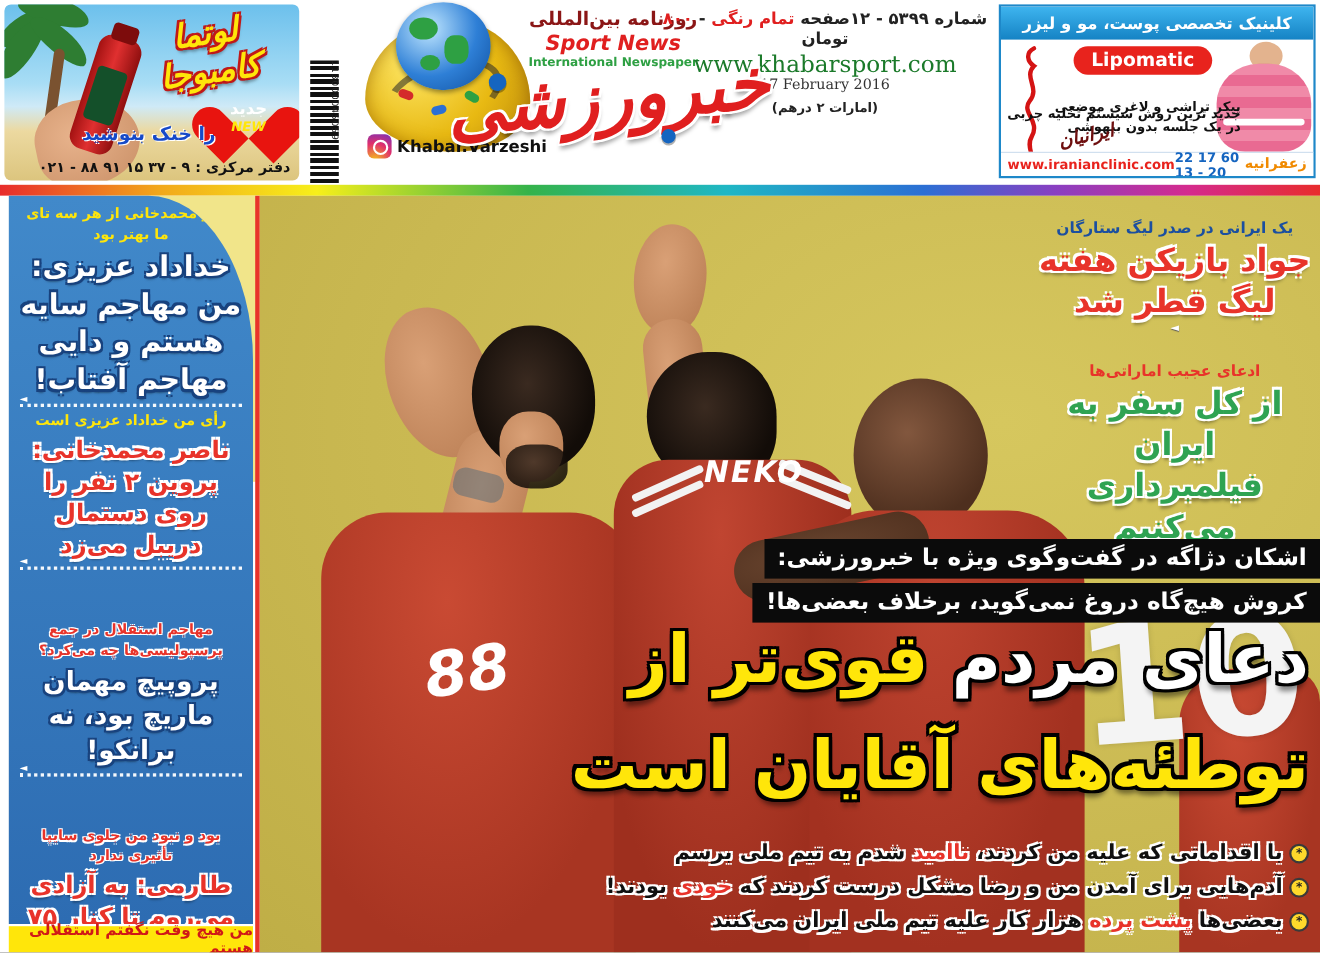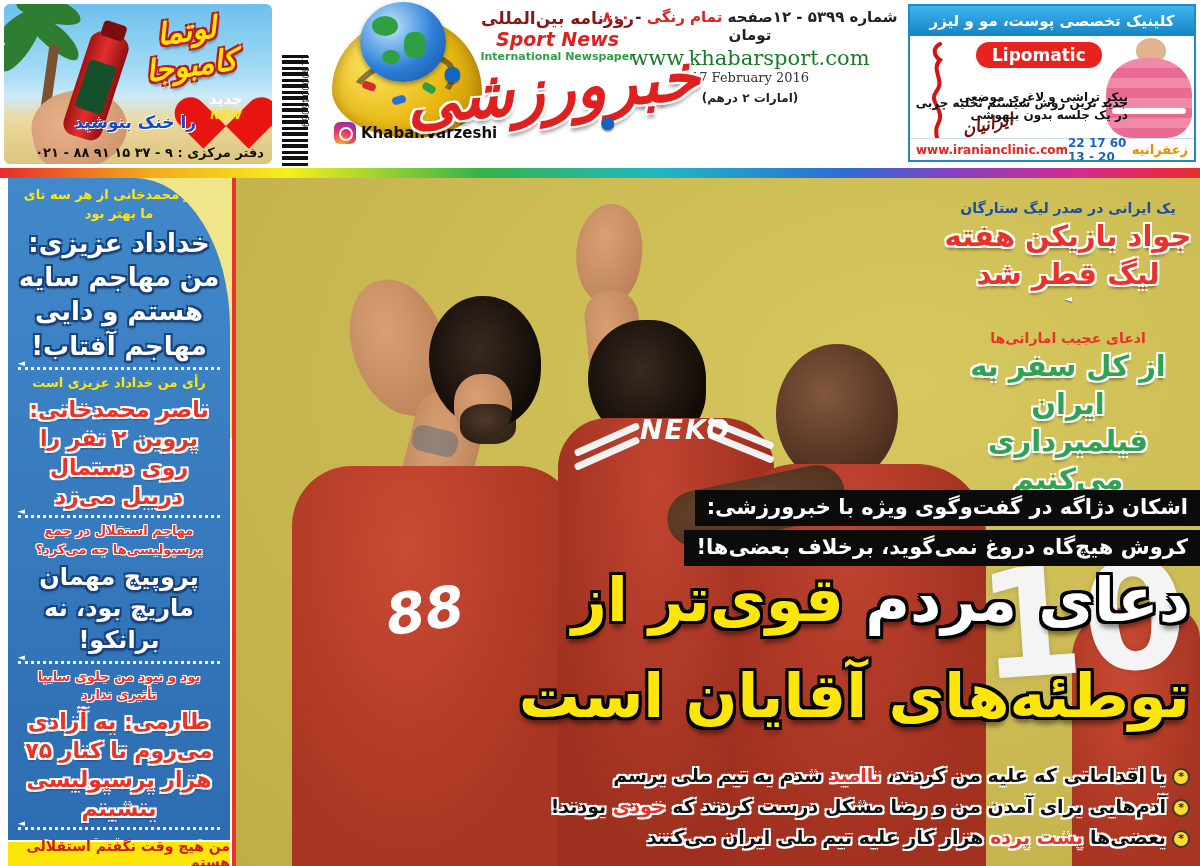--- a/index.html
+++ b/index.html
@@ -89,21 +89,21 @@
   .rad-phone{font-size:12px;color:#1565c0;}
   .rad-area{font-size:13px;color:#f08a00;}
   
   .sidebar{position:absolute;left:0;top:178px;width:236px;height:688px;background:#fff;}
   .curvebg{position:absolute;right:0;top:0;width:140px;height:260px;background:#f1e58a;}
   .panel{position:absolute;left:8px;top:0;width:222px;height:662px;z-index:2;
      background:linear-gradient(180deg,#4189ca,#2d6cb2);border-top-right-radius:95px 150px;
      padding:8px 8px 4px;display:flex;flex-direction:column;justify-content:space-between;direction:rtl;text-align:center;overflow:hidden;}
   .kick{font-size:13px;font-weight:bold;line-height:1.45;}
   .kick.y{color:#ffe60a;}
-  .kick.r{color:#e8332a;text-shadow:-1px -1px 0 #fff,1px -1px 0 #fff,-1px 1px 0 #fff,1px 1px 0 #fff;}
+  .kick.r{color:#e8332a;text-shadow:-1px -1px 0 #fff,1px -1px 0 #fff,-1px 1px 0 #fff,1px 1px 0 #fff;margin-top:42px;}
   .head{font-weight:bold;line-height:1.32;margin-top:2px;}
   .head.w{color:#fff;font-size:24px;text-shadow:-2px -2px 0 #18427e,2px -2px 0 #18427e,-2px 2px 0 #18427e,2px 2px 0 #18427e,0 3px 2px rgba(0,0,0,.35);}
   .head.big{font-size:26px;}
   .head.r{color:#e8332a;font-size:22px;text-shadow:-2px -2px 0 #fff,2px -2px 0 #fff,-2px 2px 0 #fff,2px 2px 0 #fff,0 3px 2px rgba(0,0,0,.3);}
   .sep{border-top:3px dotted rgba(255,255,255,.95);margin:4px 2px;position:relative;height:4px;}
   .sep .pr{position:absolute;left:0;top:-12px;color:#fff;font-size:9px;}
   .sb-foot{position:absolute;left:8px;bottom:0;width:222px;height:24px;background:#ffe60a;z-index:2;
      display:flex;align-items:center;justify-content:center;font-size:14px;font-weight:bold;color:#d01818;direction:rtl;}
   
   .photo{position:absolute;left:236px;top:178px;width:964px;height:688px;overflow:hidden;

